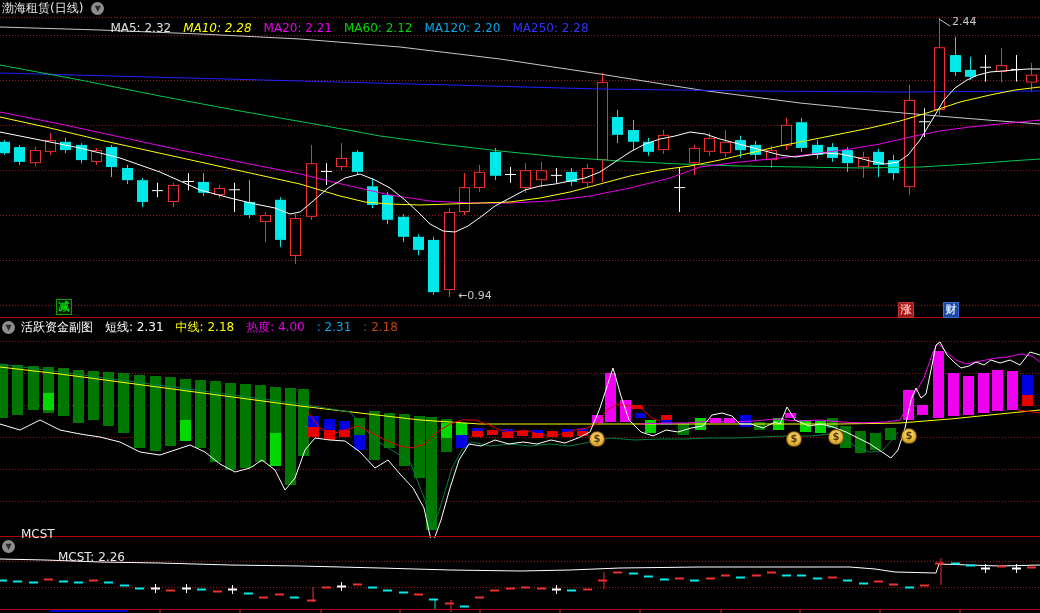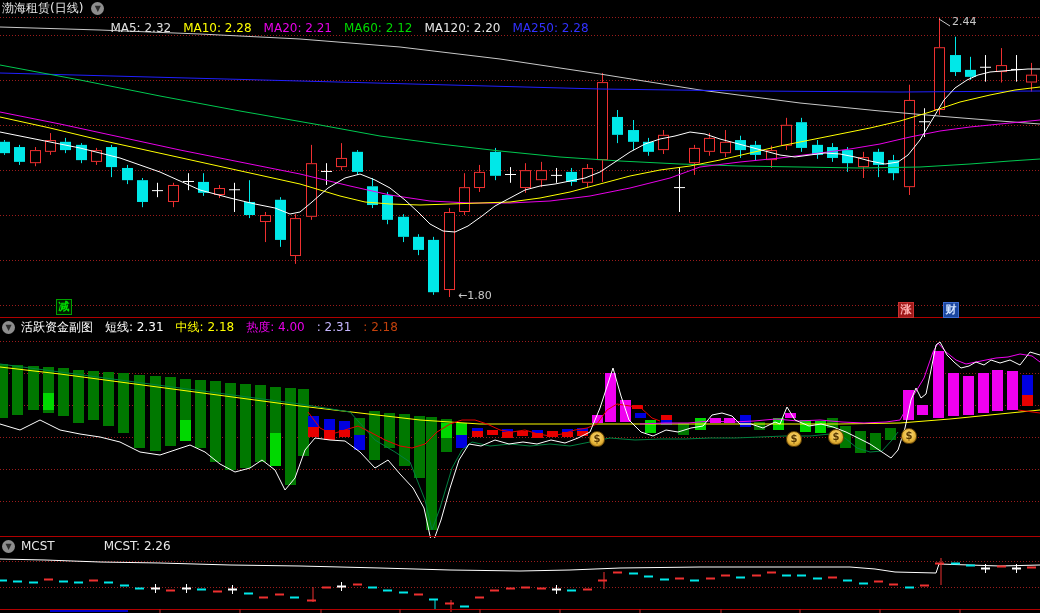--- a/index.html
+++ b/index.html
@@ -437,49 +437,49 @@
       </g>
       <line x1="0" y1="317.5" x2="1040" y2="317.5" stroke="#b00000"></line>
       <line x1="0" y1="536.5" x2="1040" y2="536.5" stroke="#b00000"></line>
     </svg>
 
   <div class="hdr" id="hdr1" style="top:0;height:17px;">
     <span class="title">渤海租赁(日线)</span>
     <span class="chev">▼</span>
     <span id="ma-legend" style="display:inline-flex;gap:6px;margin-top:40px;">
         <span style="color: rgb(224, 224, 224);">MA5: 2.32</span>
-        <span style="color: rgb(255, 255, 0);">MA10: 2.28</span>
+        <span style="color: rgb(255, 255, 0); font-style: italic;">MA10: 2.28</span>
         <span style="color: rgb(232, 0, 232);">MA20: 2.21</span>
         <span style="color: rgb(0, 216, 0);">MA60: 2.12</span>
-        <span style="color: #e5e5e5;">MA120: 2.20</span>
+        <span style="color: #0ea5e9;">MA120: 2.20</span>
         <span style="color: rgb(50, 50, 255);">MA250: 2.28</span>
       </span>
   </div>
 
   <div class="hdr" id="hdr2" style="top:319px;height:17px;">
     <span class="chev">▼</span>
     <span id="p2-legend" style="display:inline-flex;gap:6px;">
         <span style="color: rgb(255, 255, 255);">活跃资金副图</span>
         <span style="color: rgb(255, 255, 255);">短线: 2.31</span>
         <span style="color: rgb(255, 255, 0);">中线: 2.18</span>
         <span style="color: rgb(232, 0, 232);">热度: 4.00</span>
-        <span style="color: #c4b5fd;">: 2.31</span>
+        <span style="color: #0ea5e9;">: 2.31</span>
         <span style="color: #c2410c; text-align: center;">: 2.18</span>
       </span>
   </div>
 
   <div class="hdr" id="hdr3" style="top:538px;height:16px;">
     <span class="chev">▼</span>
-    <span id="p3-legend" style="display:inline-flex;gap:6px;">
+    <span id="p3-legend" style="display:inline-flex;gap:6px;flex-direction:column;">
         <span style="color: rgb(232, 232, 232);">MCST</span>
         <span style="color: rgb(232, 232, 232); margin-left: 37px;">MCST: 2.26</span>
       </span>
   </div>
 
-  <span class="anno" style="left:458px;top:289px;">←<span>1.80</span></span>
+  <span class="anno" style="left:458px;top:289px;">←<span>0.94</span></span>
   <span class="anno" style="left:952px;top:15px;"><span>2.44</span></span>
 
   <div id="badges">
       <span class="badge" style="left: 56px; top: 299px; background: rgb(0, 28, 0); color: rgb(0, 224, 0); border: 1px solid rgb(0, 160, 0);">减</span>
       <span class="badge" style="left: 898px; top: 302px; background: rgb(160, 24, 24); color: rgb(255, 176, 176); border: 1px solid rgb(200, 50, 50);">涨</span>
       <span class="badge" style="left: 943px; top: 302px; background: rgb(26, 70, 160); color: rgb(207, 226, 255); border: 1px solid rgb(60, 108, 210);">财</span>
     </div>
   <div id="bags">
       <span class="bag" style="left: 589px; top: 431px;">$</span>
       <span class="bag" style="left: 786px; top: 431px;">$</span>

